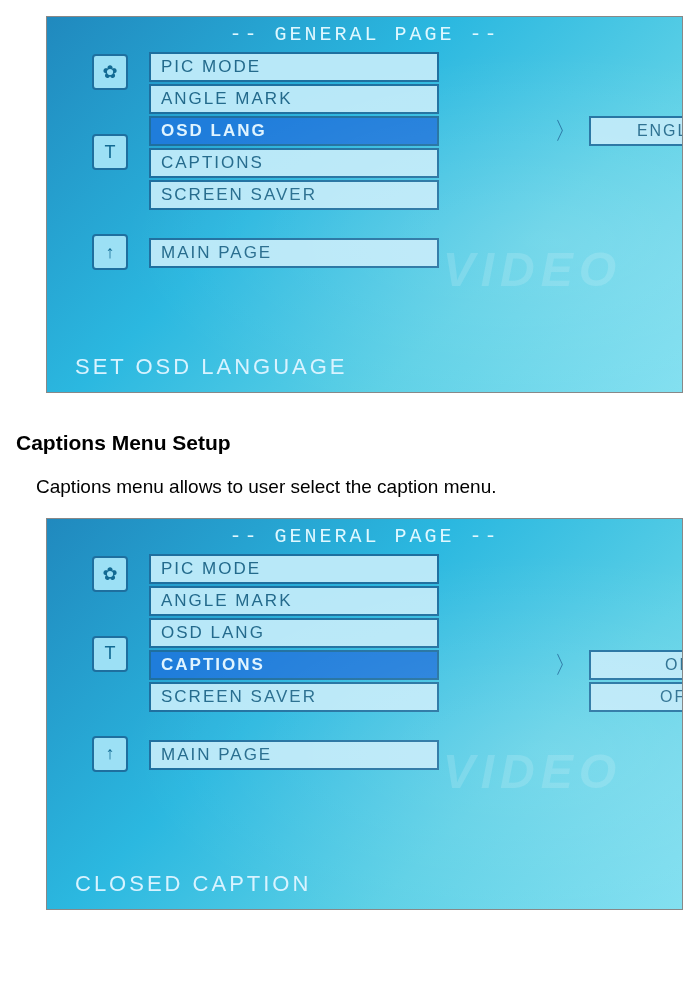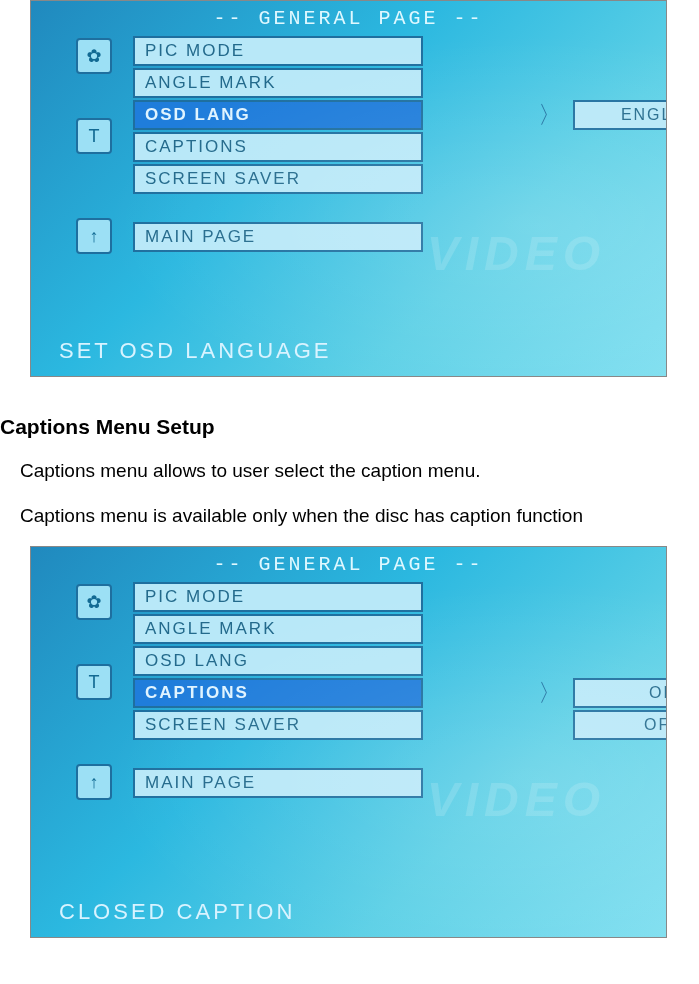--- a/index.html
+++ b/index.html
@@ -4,21 +4,21 @@
 <style>
   body {
     margin: 0;
     padding: 0;
     background: #fff;
     font-family: Arial, Helvetica, sans-serif;
     width: 699px;
   }
   .page {
     width: 593px;
-    padding: 0;
+    padding: 16px;
   }
   .tv-screen {
     margin-left: 30px;
     width: 635px;
     height: 375px;
     background: linear-gradient(135deg, #2089be 0%, #2bb8e0 40%, #5cd0e6 70%, #80dff0 100%);
     position: relative;
     overflow: hidden;
     border: 1px solid #888;
   }
@@ -185,21 +185,20 @@
       </div>
 
       <div class="watermark">VIDEO</div>
     </div>
 
     <div class="status-line">SET  OSD  LANGUAGE</div>
   </div>
 
   <div class="section-title">Captions Menu Setup</div>
   <div class="section-text">Captions menu allows to user select the caption menu.</div>
-  <div class="section-text">Captions menu is available only when the disc has caption function</div>
 
   <div class="tv-screen" style="height:390px;">
     <div class="header-band">--  GENERAL PAGE  --</div>
 
     <div class="menu-area">
       <div class="icon-column">
         <div class="side-icon first">✿</div>
         <div class="side-icon" style="margin-top:30px;">T</div>
         <div class="side-icon" style="margin-top:64px;">↑</div>
       </div>

